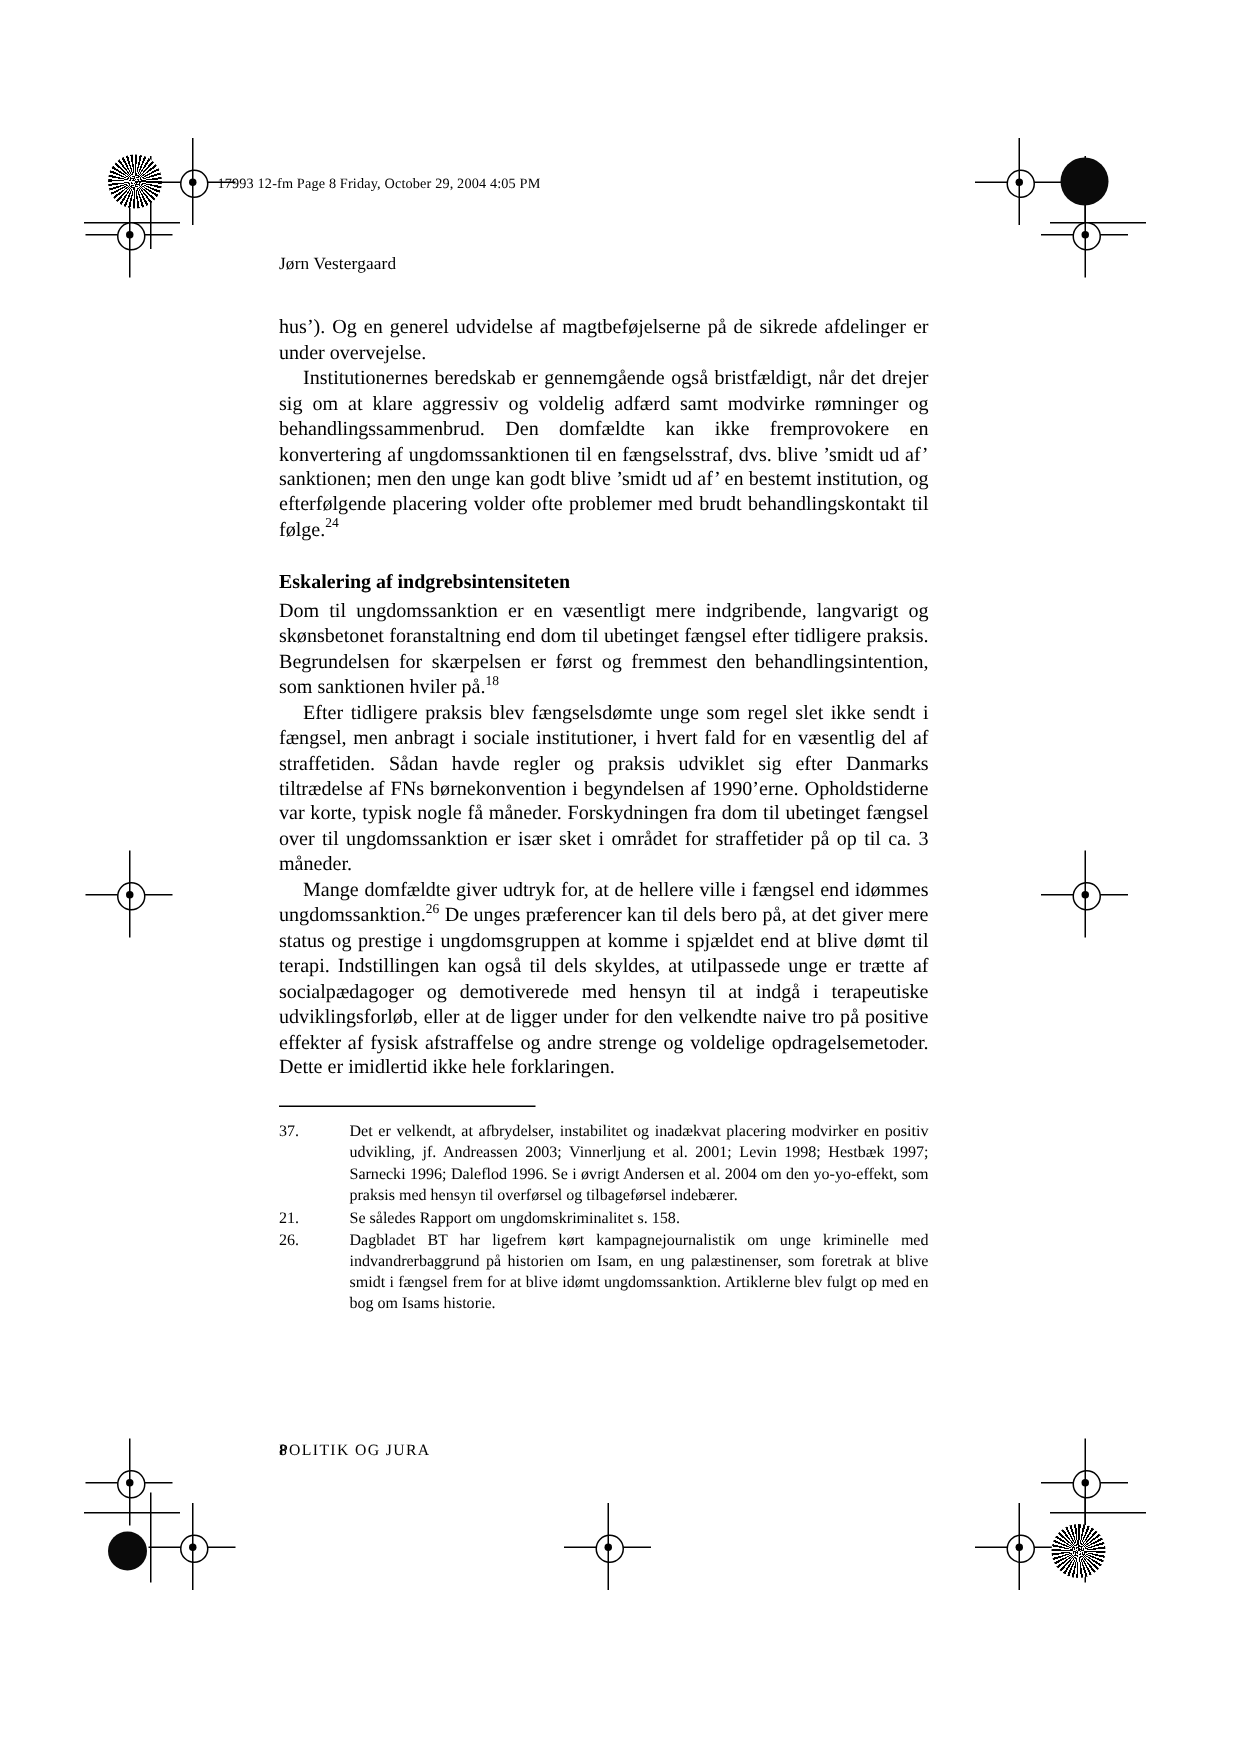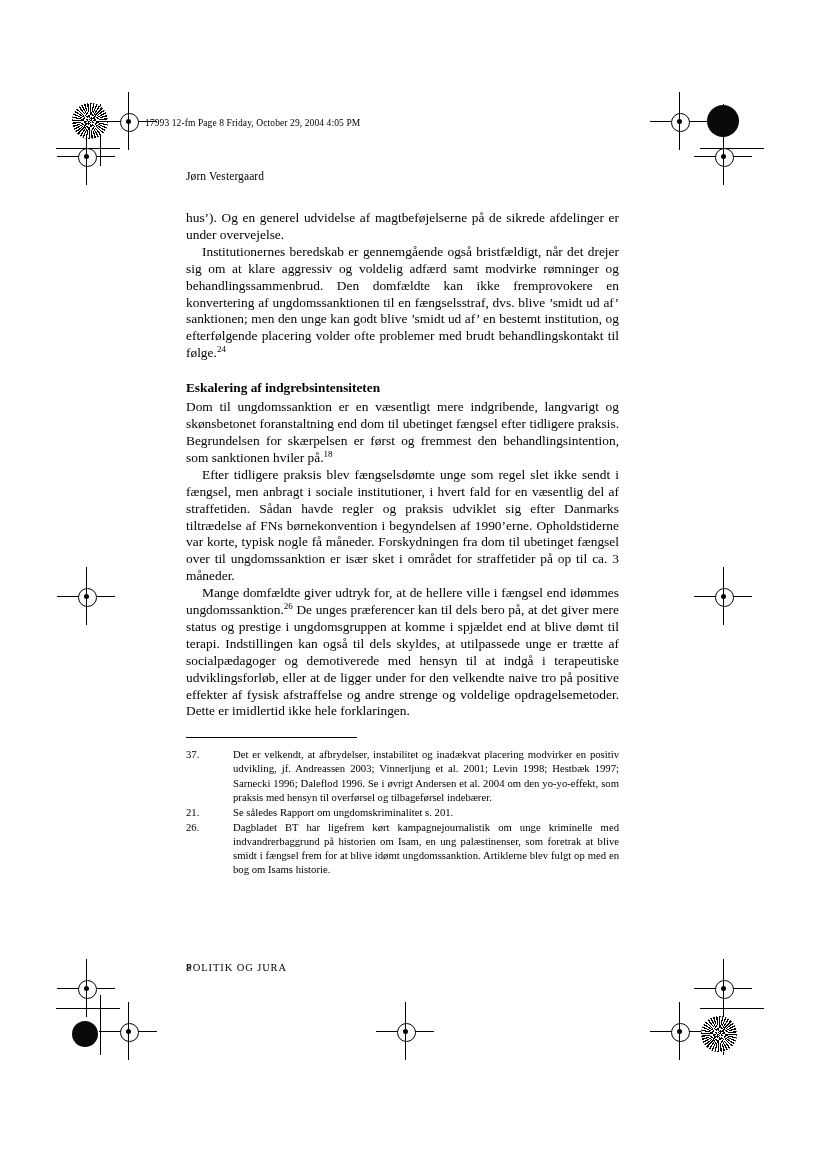--- a/index.html
+++ b/index.html
@@ -258,21 +258,21 @@
 
     <div class="rule"></div>
 
     <div class="notes">
       <div class="note">
         <div class="num">37.</div>
         <div class="txt">Det er velkendt, at afbrydelser, instabilitet og inadækvat placering modvirker en positiv udvikling, jf. Andreassen 2003; Vinnerljung et al. 2001; Levin 1998; Hestbæk 1997; Sarnecki 1996; Daleflod 1996. Se i øvrigt Andersen et al. 2004 om den yo-yo-effekt, som praksis med hensyn til overførsel og tilbageførsel indebærer.</div>
       </div>
       <div class="note">
         <div class="num">21.</div>
-        <div class="txt">Se således Rapport om ungdomskriminalitet s. 201.</div>
+        <div class="txt">Se således Rapport om ungdomskriminalitet s. 158.</div>
       </div>
       <div class="note">
         <div class="num">26.</div>
         <div class="txt">Dagbladet BT har ligefrem kørt kampagnejournalistik om unge kriminelle med indvandrerbaggrund på historien om Isam, en ung palæstinenser, som foretrak at blive smidt i fængsel frem for at blive idømt ungdomssanktion. Artiklerne blev fulgt op med en bog om Isams historie.</div>
       </div>
     </div>
   </div>
 
   <div class="footer">
     <div class="folio">8</div>

